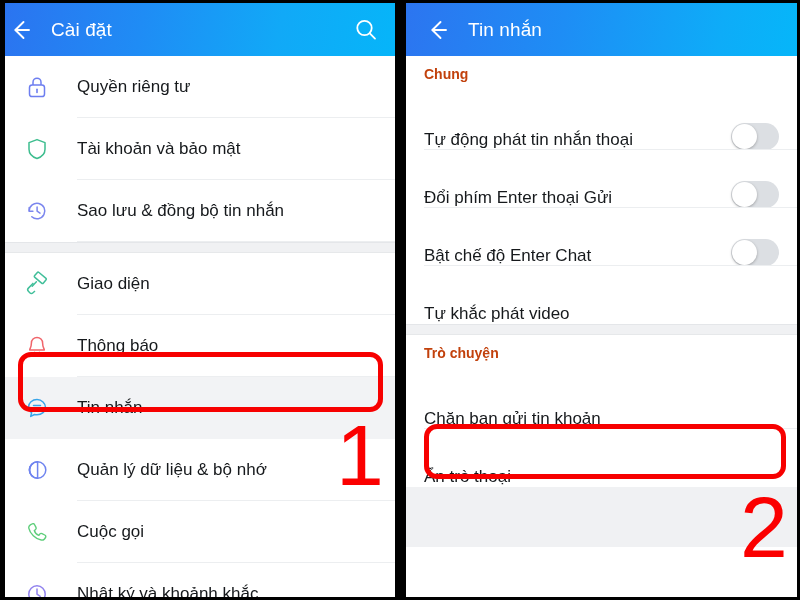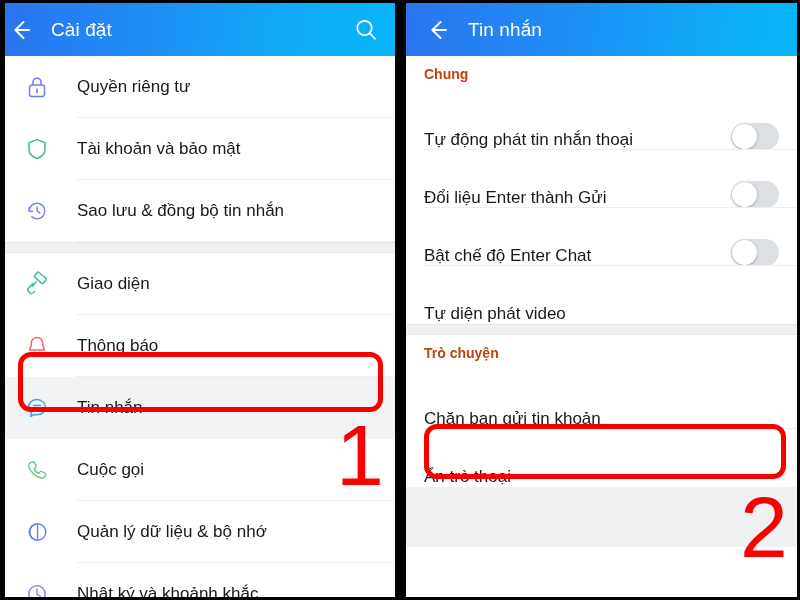--- a/index.html
+++ b/index.html
@@ -294,36 +294,36 @@
             <path d="M9.5 13.6 H14.2" stroke="#38a4e8" stroke-width="1.5" stroke-linecap="round"></path>
           </svg>
         </span>
         <span class="label">Tin nhắn</span>
         <span class="sep"></span>
       </div>
 
       <div class="row">
         <span class="ico">
           <svg width="26" height="26" viewBox="0 0 26 26" aria-hidden="true">
-            <path d="M8.2 4.8 c1 -0.5 1.9 -0.1 2.4 0.9 l1.4 2.7 c0.4 0.9 0.2 1.7 -0.6 2.3 l-1.1 0.8 c0.5 1.9 2.6 4.1 4.6 4.8 l0.8 -1.1 c0.6 -0.8 1.4 -1 2.3 -0.6 l2.7 1.4 c1 0.5 1.4 1.4 0.9 2.4 c-0.8 1.8 -2.6 3 -4.4 2.6 C11.8 20.3 5.7 14.2 4.8 9.2 C4.4 7.4 6.4 5.6 8.2 4.8 Z" fill="none" stroke="#5fce7b" stroke-width="1.4" stroke-linejoin="round"></path>
-          </svg>
-        </span>
-        <span class="label">Cuộc gọi</span>
-        <span class="sep"></span>
-      </div>
-
-      <div class="row">
-        <span class="ico">
-          <svg width="26" height="26" viewBox="0 0 26 26" aria-hidden="true">
             <circle cx="13.6" cy="13" r="8.2" fill="none" stroke="#6f84ef" stroke-width="1.5"></circle>
             <path d="M13.6 13 V4.8 A8.2 8.2 0 0 0 13.6 21.2 Z" fill="none" stroke="#6f84ef" stroke-width="1.5" stroke-linejoin="round"></path>
             <path d="M9.4 6.1 A8.2 8.2 0 0 0 9.4 19.9" fill="none" stroke="#6f84ef" stroke-width="1.4"></path>
           </svg>
         </span>
         <span class="label">Quản lý dữ liệu &amp; bộ nhớ</span>
+        <span class="sep"></span>
+      </div>
+
+      <div class="row">
+        <span class="ico">
+          <svg width="26" height="26" viewBox="0 0 26 26" aria-hidden="true">
+            <path d="M8.2 4.8 c1 -0.5 1.9 -0.1 2.4 0.9 l1.4 2.7 c0.4 0.9 0.2 1.7 -0.6 2.3 l-1.1 0.8 c0.5 1.9 2.6 4.1 4.6 4.8 l0.8 -1.1 c0.6 -0.8 1.4 -1 2.3 -0.6 l2.7 1.4 c1 0.5 1.4 1.4 0.9 2.4 c-0.8 1.8 -2.6 3 -4.4 2.6 C11.8 20.3 5.7 14.2 4.8 9.2 C4.4 7.4 6.4 5.6 8.2 4.8 Z" fill="none" stroke="#5fce7b" stroke-width="1.4" stroke-linejoin="round"></path>
+          </svg>
+        </span>
+        <span class="label">Cuộc gọi</span>
         <span class="sep"></span>
       </div>
 
       <div class="row">
         <span class="ico">
           <svg width="26" height="26" viewBox="0 0 26 26" aria-hidden="true">
             <circle cx="13" cy="13" r="8.2" fill="none" stroke="#9283ee" stroke-width="1.5"></circle>
             <path d="M13 7.9 V13.2 L16.2 15.4" fill="none" stroke="#9283ee" stroke-width="1.5" stroke-linecap="round" stroke-linejoin="round"></path>
           </svg>
         </span>
@@ -351,38 +351,38 @@
 
       <div class="srow">
         <span class="slabel">Tự động phát tin nhắn thoại</span>
         <span class="toggle">
           <span class="knob"></span>
         </span>
         <span class="sep"></span>
       </div>
 
       <div class="srow">
-        <span class="slabel">Đổi liệu Enter thành Gửi</span>
+        <span class="slabel">Đổi phím Enter thoại Gửi</span>
         <span class="toggle">
           <span class="knob"></span>
         </span>
         <span class="sep"></span>
       </div>
 
 
       <div class="srow">
         <span class="slabel">Bật chế độ Enter Chat</span>
         <span class="toggle">
           <span class="knob"></span>
         </span>
         <span class="sep"></span>
       </div>
 
       <div class="srow last">
-        <span class="slabel">Tự diện phát video</span>
+        <span class="slabel">Tự khắc phát video</span>
         <span class="sep"></span>
       </div>
     </div>
 
     <div class="gap-band"></div>
 
     <div class="section-head">Trò chuyện</div>
 
     <div class="list">
       <div class="srow">

